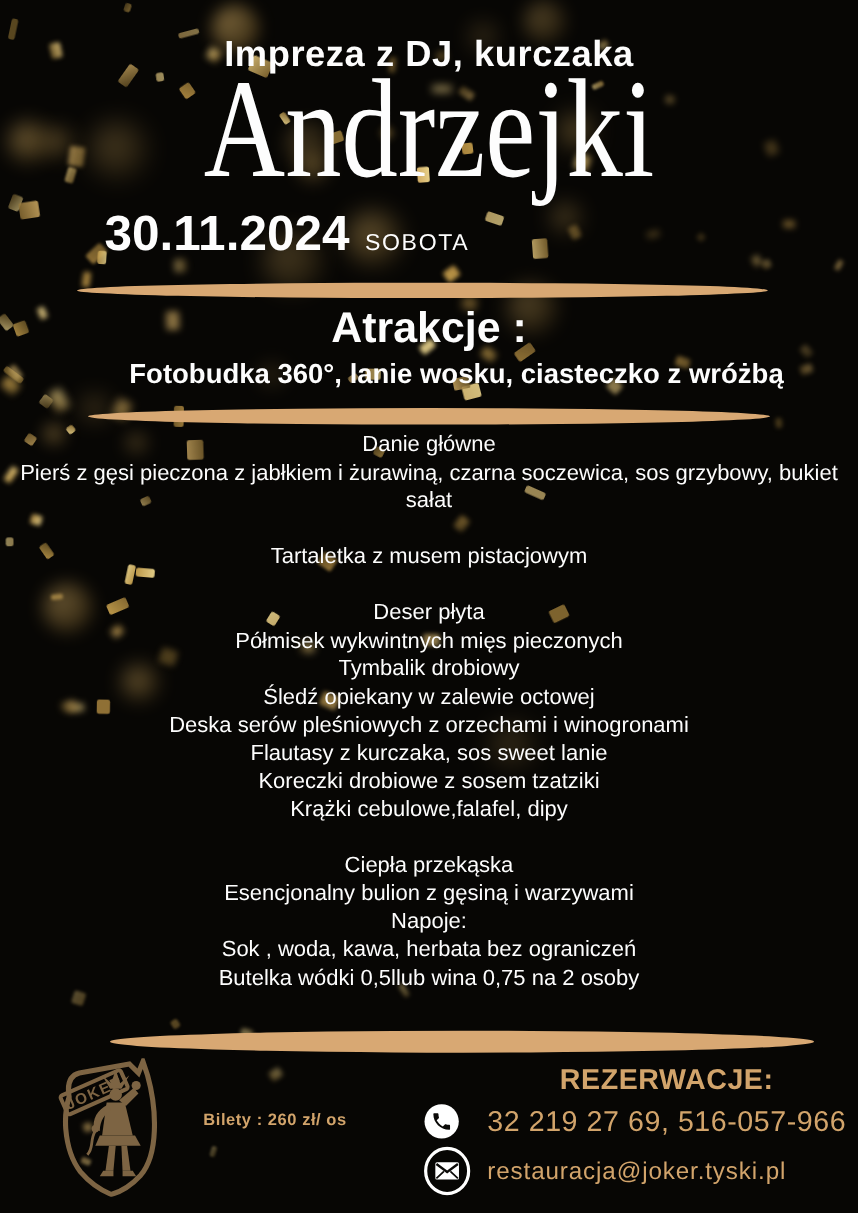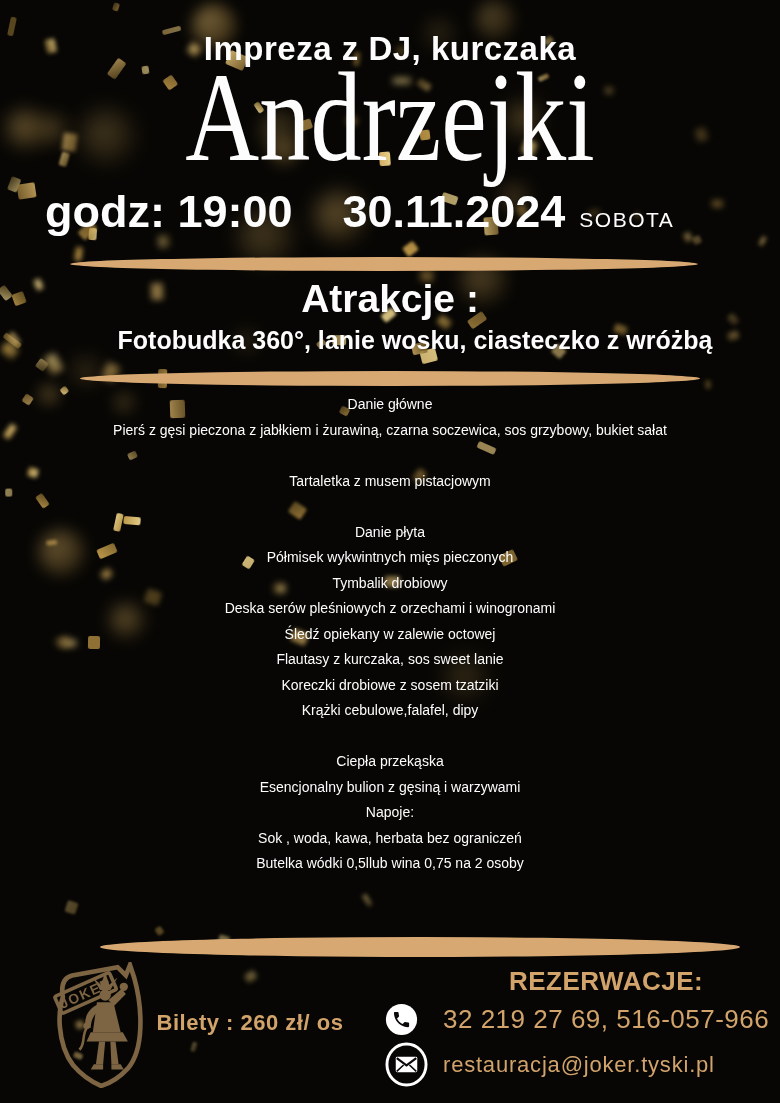--- a/index.html
+++ b/index.html
@@ -26,30 +26,30 @@
   .d1{left:70px;top:257px;width:628px;height:14px;}
   .d2{left:80px;top:371px;width:620px;height:15px;}
   .d3{left:100px;top:937px;width:640px;height:20px;}
   
   .atr-head{position:absolute;top:277px;left:0;width:780px;text-align:center;
     font-size:39px;font-weight:700;}
   .atr-list{position:absolute;top:326px;left:0;width:780px;text-align:center;
     font-size:25px;font-weight:700;padding-left:25px;}
   
   .menu{position:absolute;top:392px;left:0;width:780px;text-align:center;}
-  .menu-line{font-size:14px;line-height:25.5px;}
+  .menu-line{font-size:20px;line-height:25.5px;}
   .menu-section + .menu-section{margin-top:25.5px;}
   
   .logo{position:absolute;left:45px;top:962px;width:108px;height:126px;}
   .logo svg{width:100%;height:100%;}
   .logo-stroke{fill:none;stroke:var(--logo,#7d6443);}
   .logo-fill{fill:var(--logo,#7d6443);}
   .logo-text{fill:var(--logo,#7d6443);font-family:"Liberation Sans",sans-serif;}
   .tickets{position:absolute;left:120px;top:1010px;width:260px;text-align:center;
-    font-size:22px;font-weight:700;letter-spacing:.5px;color:var(--gold,#d2a46b);}
+    font-size:15px;font-weight:700;letter-spacing:.5px;color:var(--gold,#d2a46b);}
   .contact{position:absolute;left:385px;top:966px;display:grid;
     grid-template-columns:58px auto;row-gap:6px;align-items:center;}
   .contact-heading{grid-column:2;text-align:center;font-size:26px;font-weight:700;
     letter-spacing:.5px;color:var(--gold,#d2a46b);}
   .icon-cell{display:flex;align-items:center;}
   .phone-ic{width:33px;height:33px;}
   .env-ic{width:43px;height:45px;}
   .numbers{font-size:26px;letter-spacing:.5px;color:var(--gold,#d2a46b);}
   .email{font-size:22px;letter-spacing:.8px;color:var(--gold,#d2a46b);}
 </style>
@@ -178,46 +178,45 @@
       <div class="bokeh" style="left: 39.669px; top: 116.983px; width: 25.0536px; height: 25.0536px; filter: blur(9.86899px); opacity: 0.477272; background: radial-gradient(circle at 35% 35%, rgb(217, 178, 104), rgb(106, 82, 36) 70%, transparent 100%);"></div>
       <div class="bokeh" style="left: 502.316px; top: 185.737px; width: 24.2659px; height: 24.2659px; filter: blur(10.0625px); opacity: 0.425314; background: radial-gradient(circle at 35% 35%, rgb(217, 178, 104), rgb(106, 82, 36) 70%, transparent 100%);"></div>
       <div class="bokeh" style="left: 81.988px; top: 111.365px; width: 51.1376px; height: 51.1376px; filter: blur(11.9156px); opacity: 0.311435; background: radial-gradient(circle at 35% 35%, rgb(217, 178, 104), rgb(106, 82, 36) 70%, transparent 100%);"></div>
     </div>
 
   <div class="tagline">Impreza z DJ, kurczaka</div>
 
   <div class="title">Andrzejki</div>
 
   <div class="schedule">
-    <span class="sch-time">godz: 19:00</span>
     <span class="sch-date">30.11.2024</span>
     <span class="sch-day">SOBOTA</span>
   </div>
 
   <div class="divider d1"></div>
 
   <div class="atr-head">Atrakcje :</div>
   <div class="atr-list">Fotobudka 360°, lanie wosku, ciasteczko z wróżbą</div>
 
   <div class="divider d2"></div>
 
   <div class="menu">
       <div class="menu-section">
         <div class="menu-line">Danie główne</div>
         <div class="menu-line">Pierś z gęsi pieczona z jabłkiem i żurawiną, czarna soczewica, sos grzybowy, bukiet sałat</div>
       </div>
       <div class="menu-section">
         <div class="menu-line">Tartaletka z musem pistacjowym</div>
       </div>
       <div class="menu-section">
-        <div class="menu-line">Danie płyta</div>
+        <div class="menu-line">Deser płyta</div>
         <div class="menu-line">Półmisek wykwintnych mięs pieczonych</div>
         <div class="menu-line">Tymbalik drobiowy</div>
+        <div class="menu-line">Śledź opiekany w zalewie octowej</div>
         <div class="menu-line">Deska serów pleśniowych z orzechami i winogronami</div>
-        <div class="menu-line">Śledź opiekany w zalewie octowej</div>
         <div class="menu-line">Flautasy z kurczaka, sos sweet lanie</div>
         <div class="menu-line">Koreczki drobiowe z sosem tzatziki</div>
         <div class="menu-line">Krążki cebulowe,falafel, dipy</div>
       </div>
       <div class="menu-section">
         <div class="menu-line">Ciepła przekąska</div>
         <div class="menu-line">Esencjonalny bulion z gęsiną i warzywami</div>
         <div class="menu-line">Napoje:</div>
         <div class="menu-line">Sok , woda, kawa, herbata bez ograniczeń</div>
         <div class="menu-line">Butelka wódki 0,5llub wina 0,75 na 2 osoby</div>

